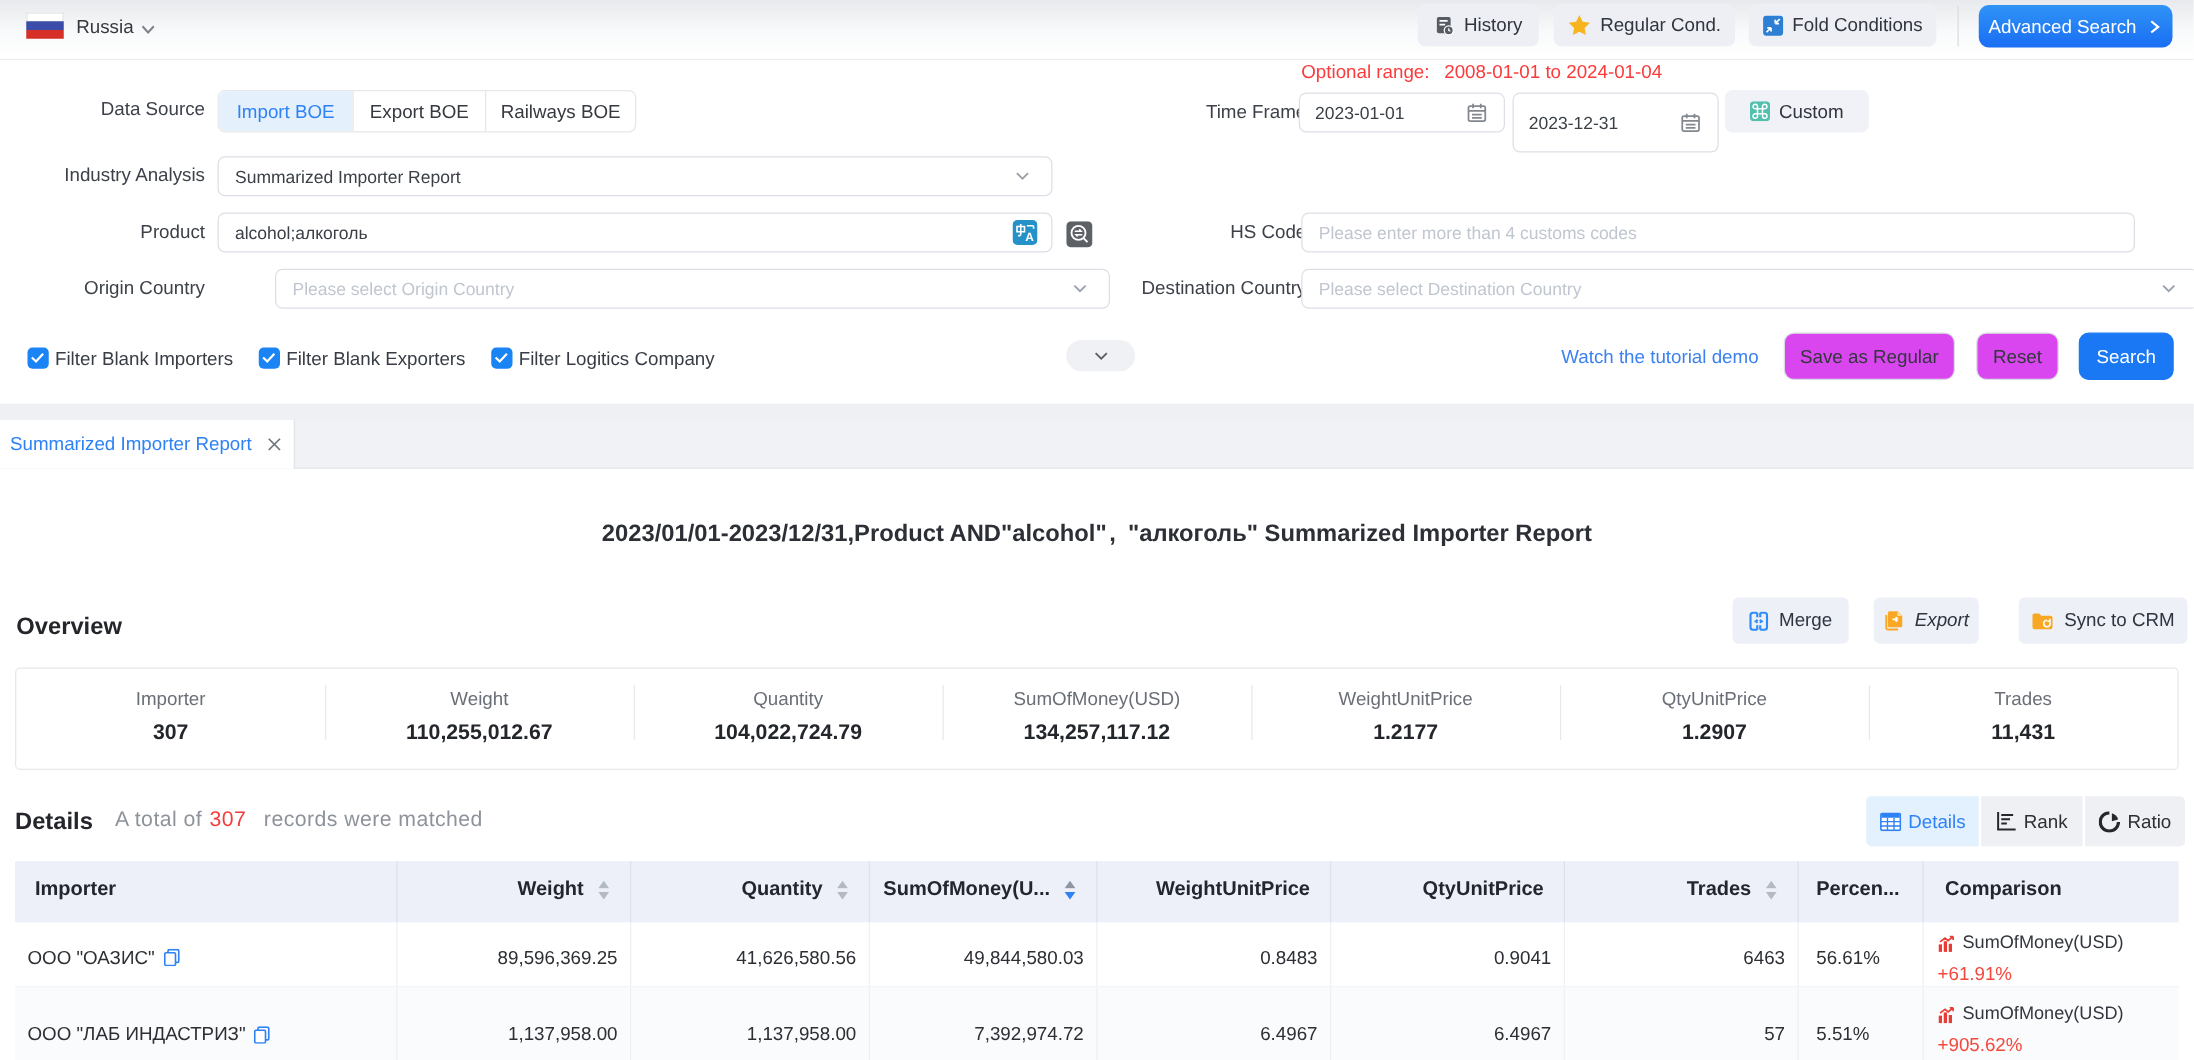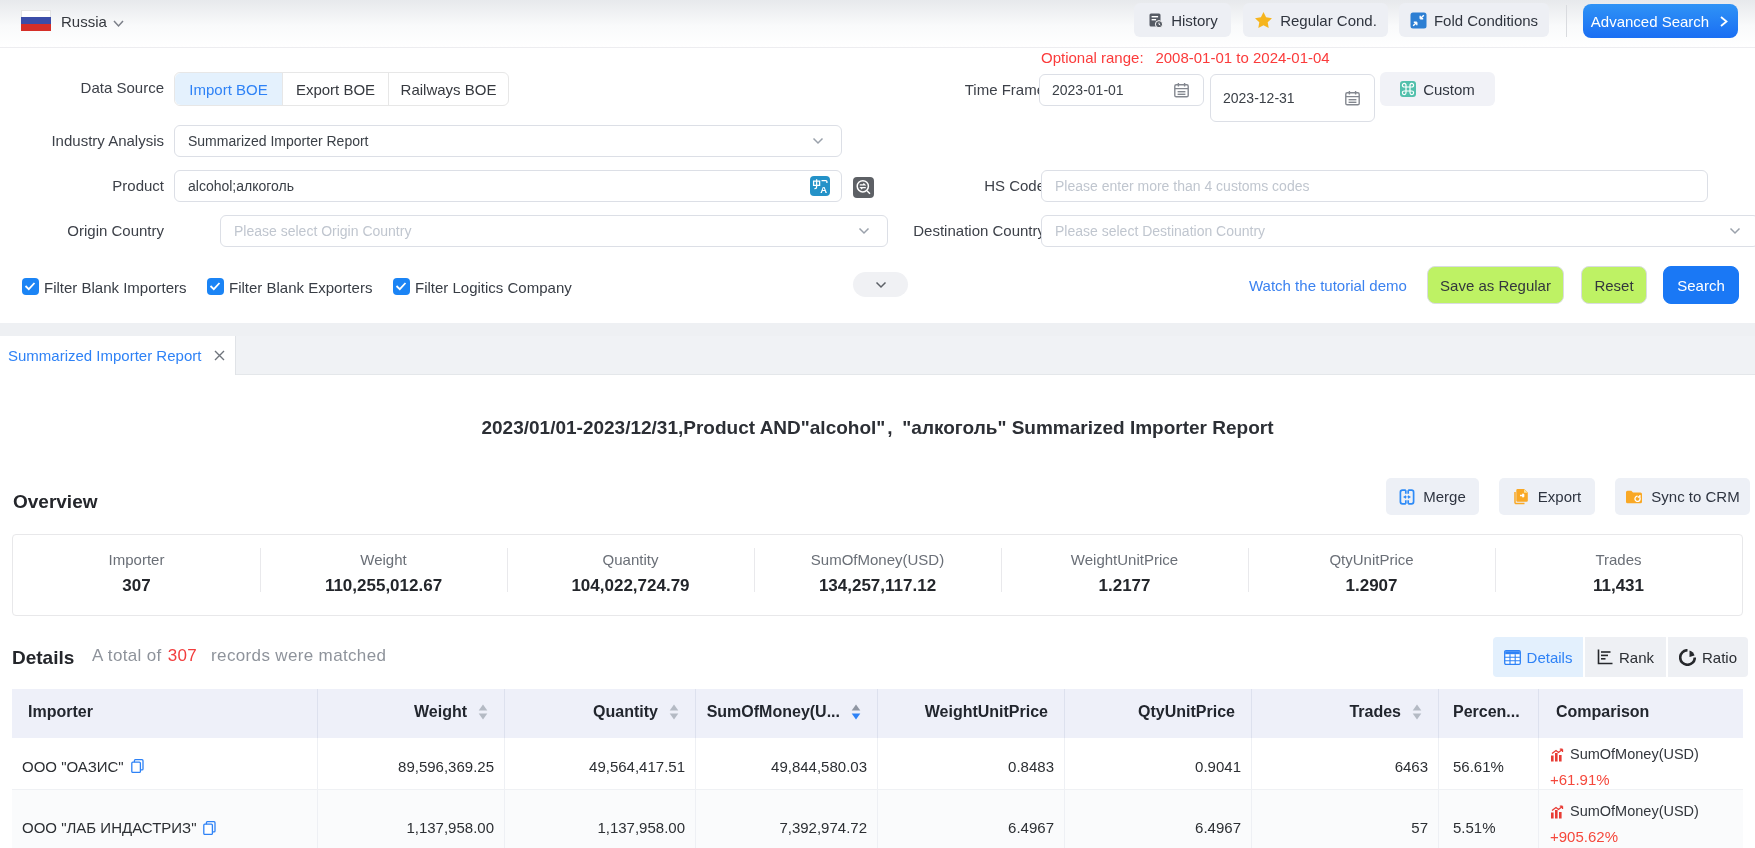--- a/index.html
+++ b/index.html
@@ -37,21 +37,21 @@
   #seg .s1 { width:107px; background:#e4f1fd; color:#2e82f6; border-radius:6px 0 0 6px; }
   #seg .s2 { width:107px; border-left:1px solid #e7e7e7; border-right:1px solid #e7e7e7; }
   #seg .s3 { flex:1; border-radius:0 6px 6px 0; }
 
   #redline { position:absolute; left:1041px; top:49px; font-size:15px; color:#fb3b3b; }
 
   
   .cb { position:absolute; top:278px; width:17px; height:17px; background:#1b84f5; border-radius:4px; }
   .cblbl { position:absolute; top:279px; font-size:15px; color:#383d45; line-height:17px; }
 
-  .btn-white { position:absolute; top:266px; height:38px; background:#bef264; border:1px solid #d9dce1;
+  .btn-white { position:absolute; top:266px; height:38px; background:#d946ef; border:1px solid #d9dce1;
     border-radius:8px; display:flex; align-items:center; justify-content:center; font-size:15px; color:#33373d; }
 
   
   #grayband { position:absolute; left:0; top:323px; width:1755px; height:13px; background:#eef0f3; }
   #tabbar { position:absolute; left:0; top:336px; width:1755px; height:39px; background:#f0f2f5;
     border-bottom:1px solid #e4e7ea; }
   #tab-active { position:absolute; left:0; top:0; width:236px; height:39px; background:#fff;
     border-right:1px solid #e0e3e7; display:flex; align-items:center; }
 
   
@@ -261,21 +261,21 @@
 
 <div id="ovw-h">Overview</div>
 <div class="obtn" style="left:1386px; width:93px;">
   <svg width="16" height="16" viewBox="0 0 16 16">
       <path d="M6.8 1.2 H3.4 A2 2 0 0 0 1.4 3.2 V12.8 A2 2 0 0 0 3.4 14.8 H6.8 M6.8 1.2 V4.8 M6.8 14.8 V11.2" fill="none" stroke="#2e8bf7" stroke-width="1.7"></path>
       <path d="M9.2 1.2 H12.6 A2 2 0 0 1 14.6 3.2 V12.8 A2 2 0 0 1 12.6 14.8 H9.2 M9.2 1.2 V4.8 M9.2 14.8 V11.2" fill="none" stroke="#2e8bf7" stroke-width="1.7"></path>
       <path d="M4.6 8 L7.2 8 M7.2 8 L5.9 6.8 M7.2 8 L5.9 9.2" stroke="#2e8bf7" stroke-width="1.4" fill="none"></path>
       <path d="M11.4 8 L8.8 8 M8.8 8 L10.1 6.8 M8.8 8 L10.1 9.2" stroke="#2e8bf7" stroke-width="1.4" fill="none"></path>
     </svg>
   Merge</div>
-<div class="obtn" style="left:1499px; width:96px;">
+<div class="obtn" style="left:1499px; width:84px;font-style:italic;">
   <svg width="17" height="17" viewBox="0 0 17 17">
       <path d="M2 4 V14.4 A1.2 1.2 0 0 0 3.2 15.6 H11.5" fill="none" stroke="#f9a825" stroke-width="1.5"></path>
       <path d="M4.5 1 H11.2 L14.8 4.6 V12.5 A1.2 1.2 0 0 1 13.6 13.7 H4.5 A1.2 1.2 0 0 1 3.3 12.5 V2.2 A1.2 1.2 0 0 1 4.5 1 Z" fill="#f9a825"></path>
       <path d="M11 1.2 V4.8 H14.6" fill="#fce49b"></path>
       <path d="M5.8 7.5 H10 M10 7.5 L8.3 5.8 M10 7.5 L8.3 9.2" stroke="#fff" stroke-width="1.5" fill="none" transform="translate(1.2,0)"></path>
     </svg>
   Export</div>
 <div class="obtn" style="left:1615px; width:135px;">
   <svg width="18" height="16" viewBox="0 0 18 16">
       <path d="M1 3.2 A1.5 1.5 0 0 1 2.5 1.7 H6.3 L8 3.5 H15.5 A1.5 1.5 0 0 1 17 5 V12.8 A1.5 1.5 0 0 1 15.5 14.3 H2.5 A1.5 1.5 0 0 1 1 12.8 Z" fill="#f9a825"></path>
@@ -378,21 +378,21 @@
         </span></div>
     <div class="c w7">Percen...</div>
     <div class="c w8">Comparison</div>
   </div>
   <div class="trow body-row" id="row1">
     <div class="c w0">ООО "ОАЗИС" <svg style="margin-left:7px;" width="13" height="14" viewBox="0 0 13 14">
           <rect x="3.4" y="0.7" width="8.6" height="10.2" rx="1" fill="none" stroke="#2e82f6" stroke-width="1.3"></rect>
           <rect x="0.8" y="3.2" width="8.6" height="10.2" rx="1" fill="#fff" stroke="#2e82f6" stroke-width="1.3"></rect>
         </svg></div>
     <div class="c w1 num">89,596,369.25</div>
-    <div class="c w2 num">49,564,417.51</div>
+    <div class="c w2 num">41,626,580.56</div>
     <div class="c w3 num">49,844,580.03</div>
     <div class="c w4 num">0.8483</div>
     <div class="c w5 num">0.9041</div>
     <div class="c w6 num">6463</div>
     <div class="c w7">56.61%</div>
     <div class="c w8 cmp">
       <div class="cmp-line"><svg width="15" height="14" viewBox="0 0 15 14">
             <rect x="1" y="7.5" width="2.6" height="6" fill="#e83c35"></rect>
             <rect x="5" y="5" width="2.6" height="8.5" fill="#e83c35"></rect>
             <rect x="9" y="7" width="2.6" height="6.5" fill="#e83c35"></rect>

